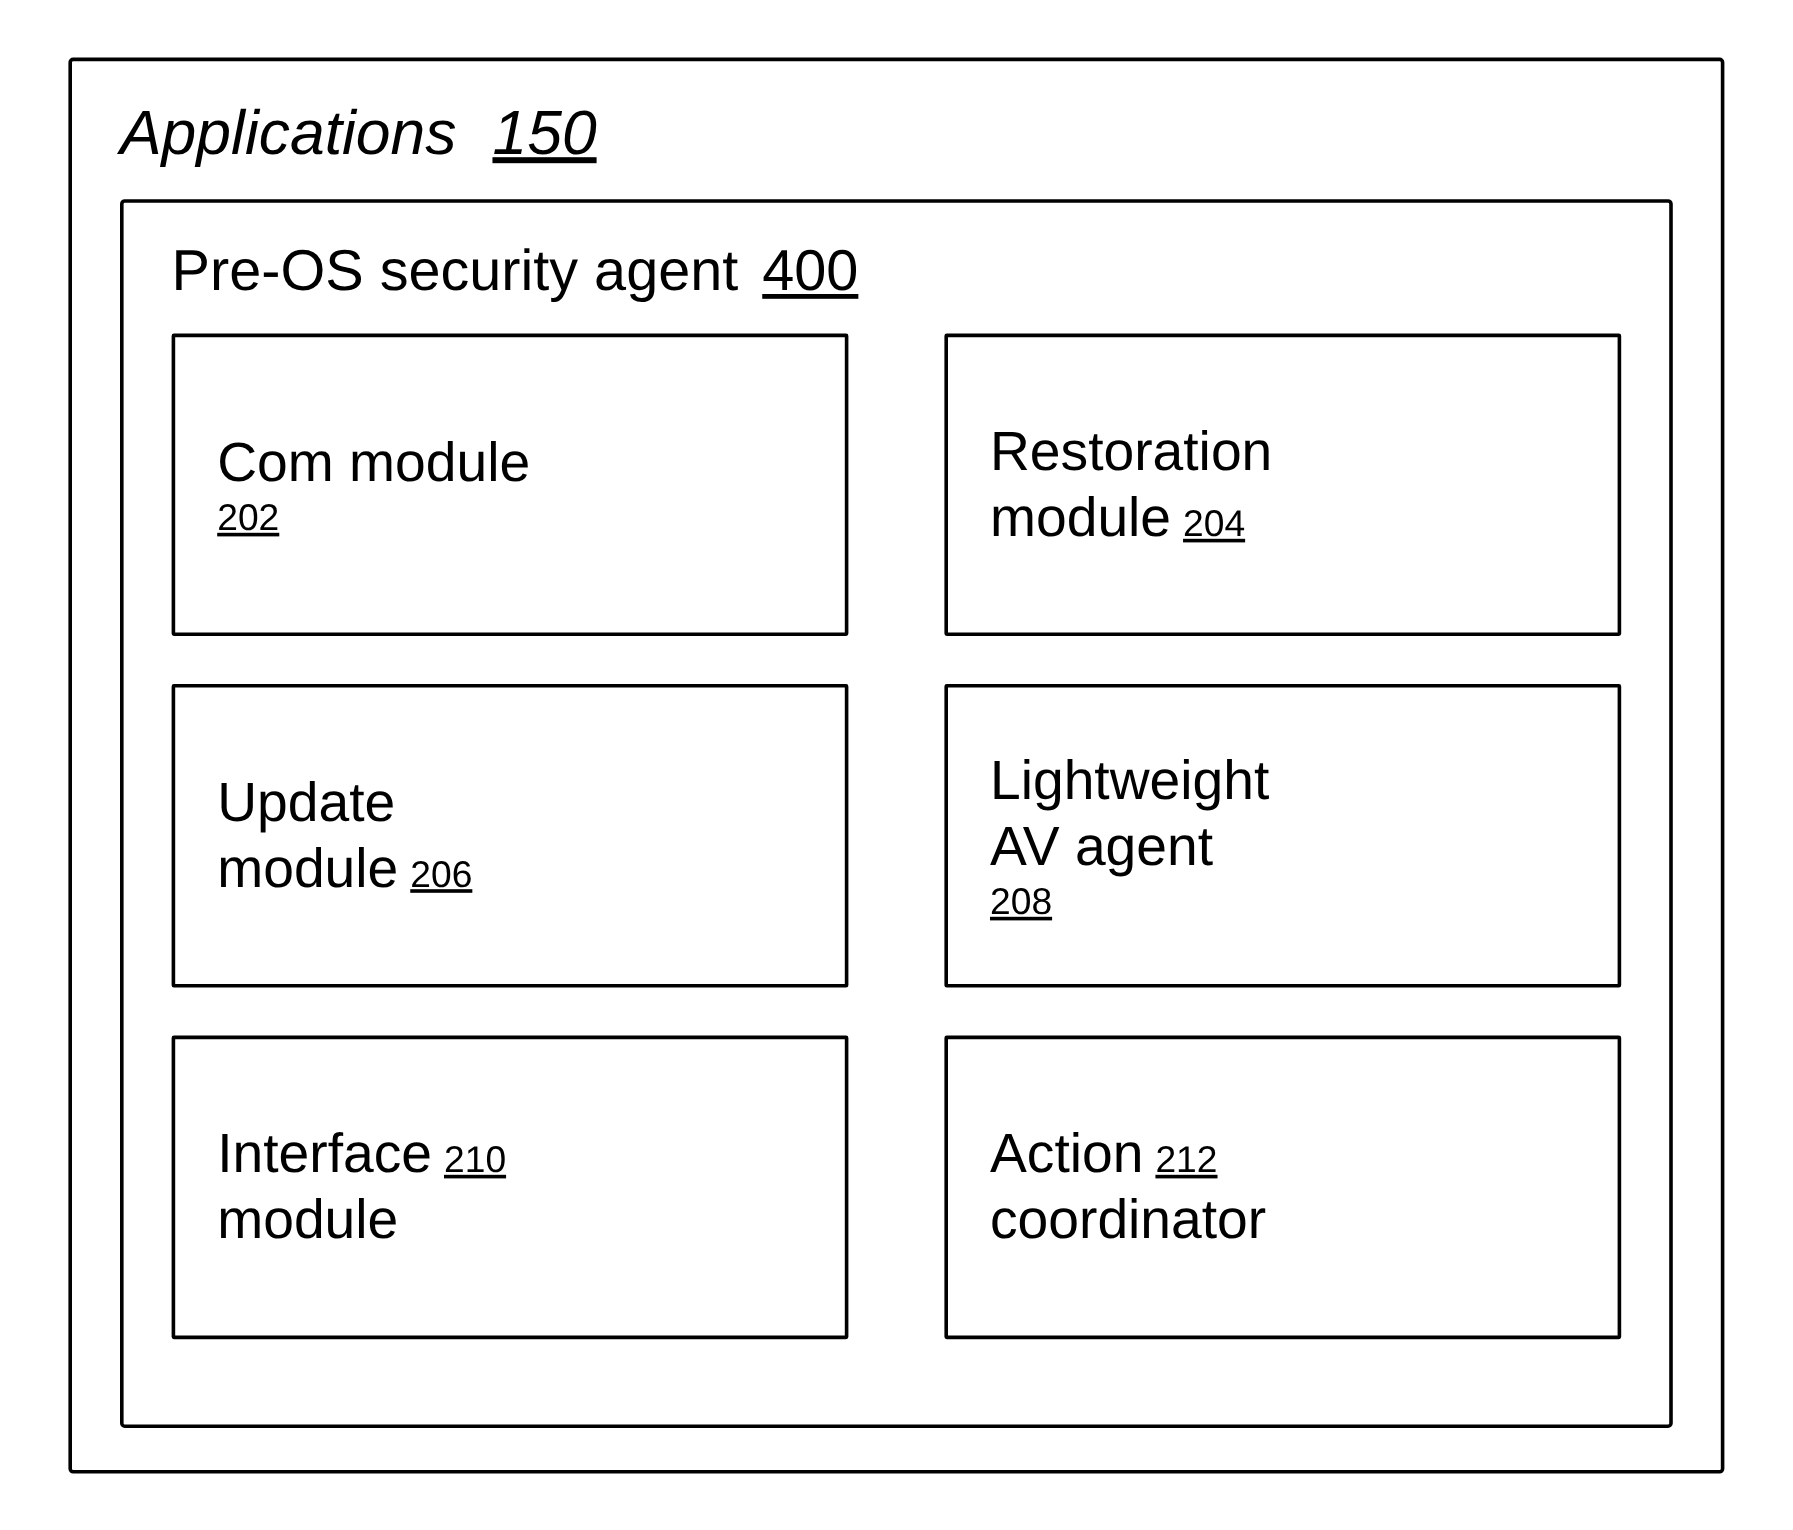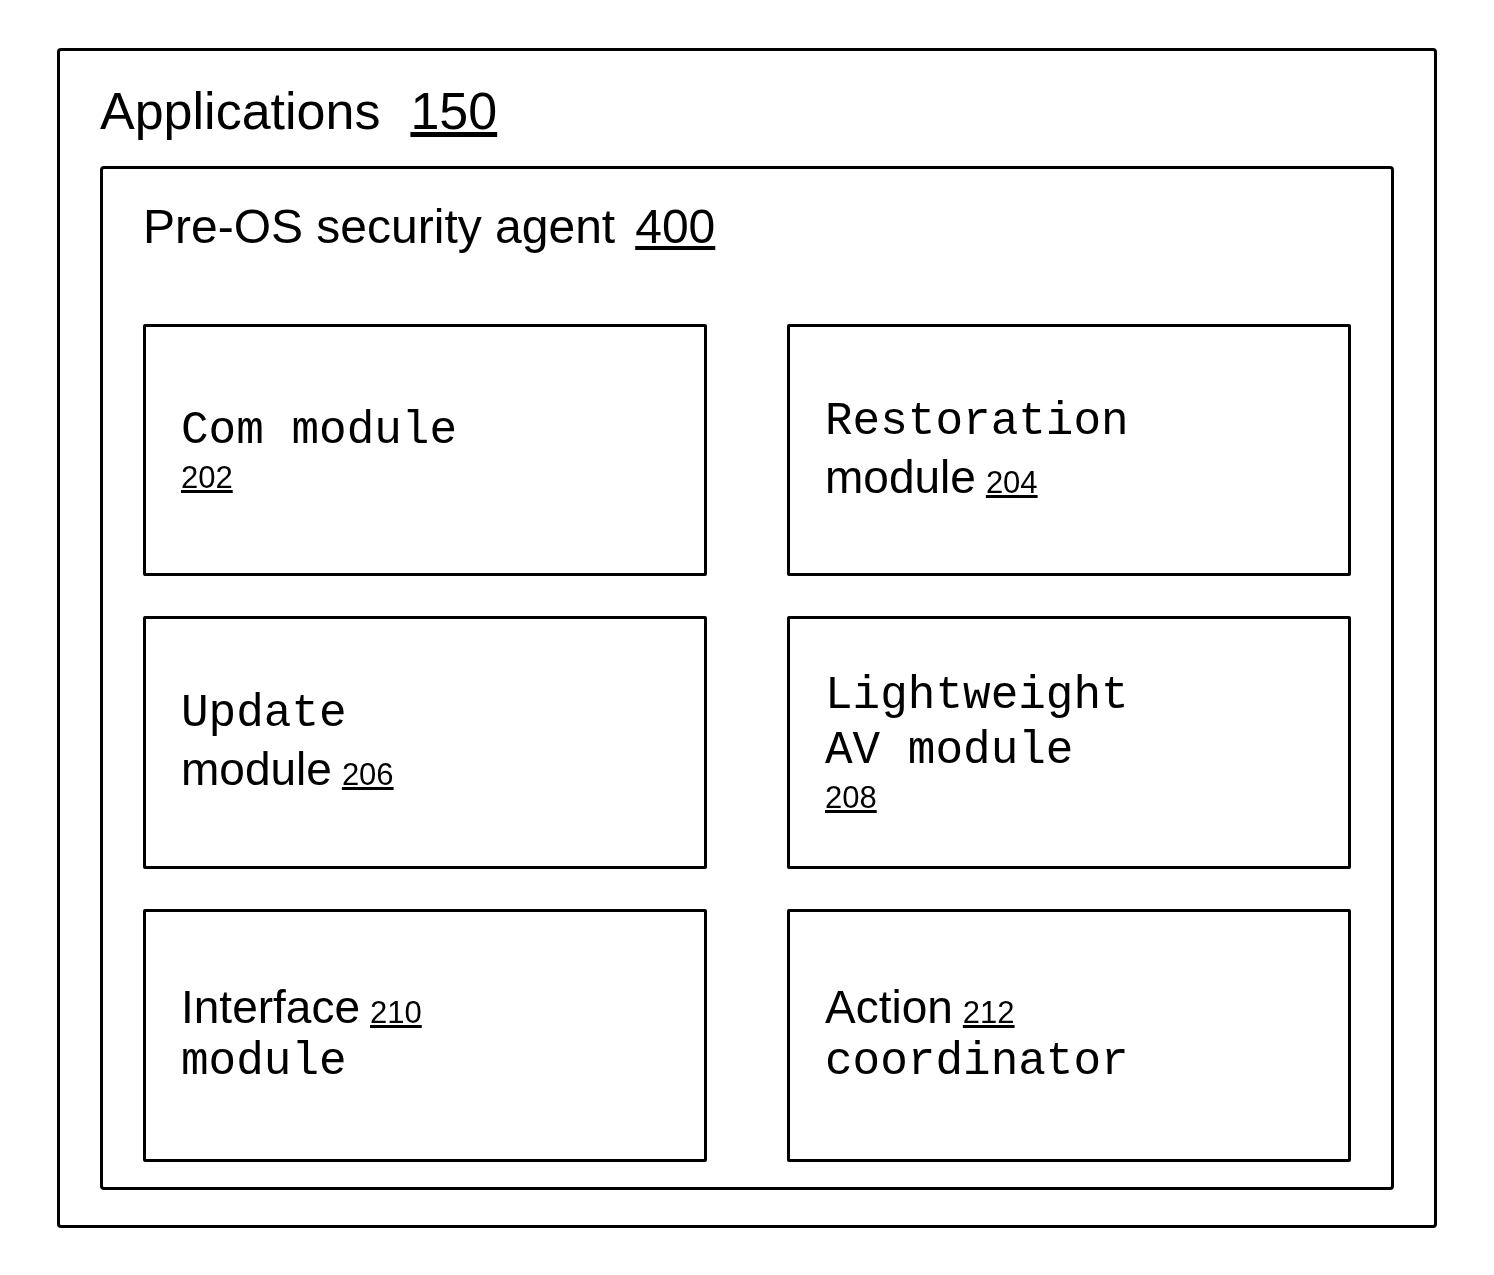--- a/index.html
+++ b/index.html
@@ -26,20 +26,21 @@
       padding: 30px 40px;
       position: relative;
       background: #ffffff;
     }
 
     .outer-title {
       display: flex;
       align-items: flex-end;
       gap: 20px;
       margin-bottom: 25px;
+      font-style: italic;
     }
 
     .outer-title-text {
       font-size: 52px;
       font-weight: 400;
       color: #000000;
     }
 
     .outer-title-number {
       font-size: 52px;
@@ -55,21 +56,21 @@
       border: 3px solid #000000;
       border-radius: 4px;
       padding: 30px 40px;
       background: #ffffff;
     }
 
     .inner-title {
       display: flex;
       align-items: baseline;
       gap: 20px;
-      margin-bottom: 70px;
+      margin-bottom: 24px;
     }
 
     .inner-title-text {
       font-size: 48px;
       font-weight: 400;
       color: #000000;
     }
 
     .inner-title-number {
       font-size: 48px;
@@ -115,21 +116,20 @@
       display: flex;
       flex-direction: column;
       align-items: flex-start;
     }
 
     .module-multiline .line1 {
       font-size: 46px;
       font-weight: 400;
       color: #000000;
       line-height: 1.2;
-      font-family: Liberation Mono, monospace;
     }
 
     .module-multiline .line2 {
       display: flex;
       align-items: baseline;
       gap: 10px;
     }
 
     .module-multiline .line2 .module-text {
       font-size: 46px;
@@ -181,21 +181,21 @@
           <div class="line2">
             <span class="module-text">module</span>
             <span class="module-number">206</span>
           </div>
         </div>
       </div>
 
       <div class="module-box">
         <div class="module-multiline">
           <span class="line1">Lightweight</span>
-          <span class="line1">AV module</span>
+          <span class="line1">AV agent</span>
           <div class="line2">
             <span class="module-number">208</span>
           </div>
         </div>
       </div>
 
       <div class="module-box">
         <div class="module-multiline">
           <div class="line2">
             <span class="module-text">Interface</span>

